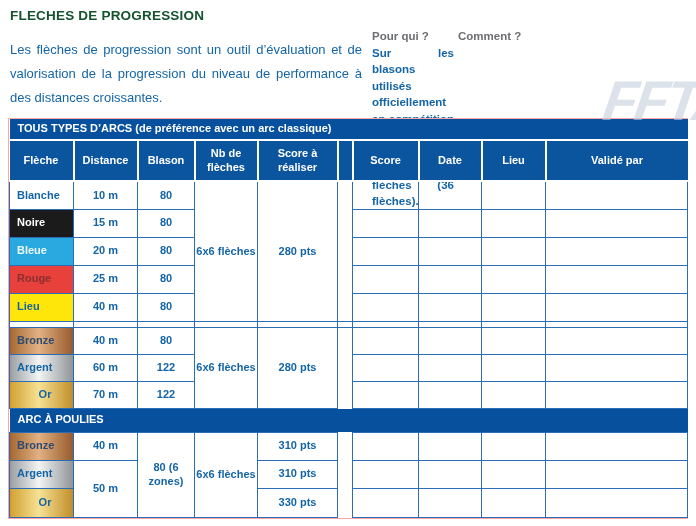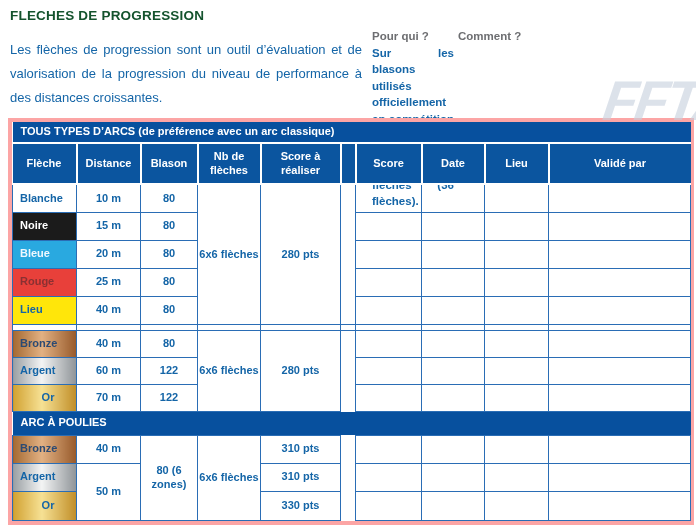--- a/index.html
+++ b/index.html
@@ -15,21 +15,21 @@
       grid-template-columns:82px 1fr;column-gap:4px;font-size:11.5px;line-height:16.5px;}
   .qa-label{font-weight:bold;color:#6d6e71;white-space:nowrap;}
   .qa-text{font-weight:bold;color:#1465a7;text-align:justify;}
 
   
   .watermark{position:absolute;left:604px;top:68px;z-index:5;font-size:56px;
              font-weight:bold;font-style:italic;letter-spacing:-3px;
              transform:skewX(-8deg);color:rgba(198,209,221,0.62);pointer-events:none;}
 
   
-  .tablewrap{position:absolute;left:8px;top:118px;width:678px;border:4px solid #fca5a5;z-index:1;}
+  .tablewrap{position:absolute;left:8px;top:118px;width:678px;border:1px solid #fca5a5;z-index:1;}
   table{border-collapse:collapse;table-layout:fixed;width:678px;}
   td{border:1px solid #2a6db5;font-size:11px;font-weight:bold;color:#1465a7;
      text-align:center;vertical-align:middle;padding:0;overflow:hidden;line-height:1.2;}
   tr.band td{background:#07509e;color:#ffffff;text-align:left;padding-left:8px;
              border:none;height:20px;font-size:11px;}
   tr.band2 td{height:23px;margin-top:16px;}
   tr.head td{background:#0b559f;color:#ffffff;border:2px solid #ffffff;height:39px;font-size:11px;}
   tr.head td:first-child{border-left:none;}
   tr.head td:last-child{border-right:none;}
 

